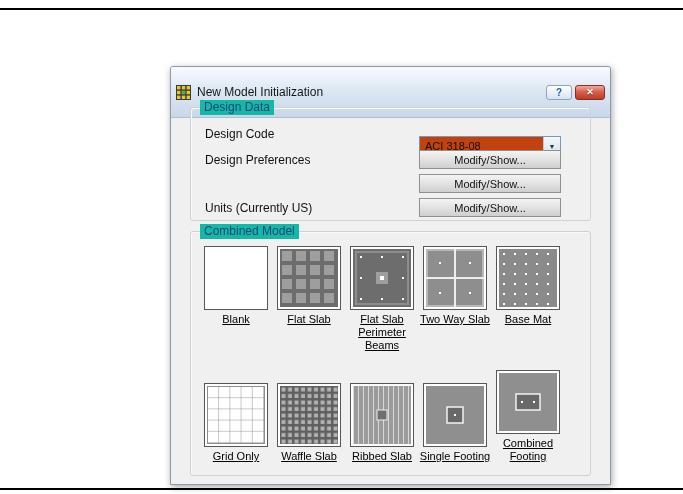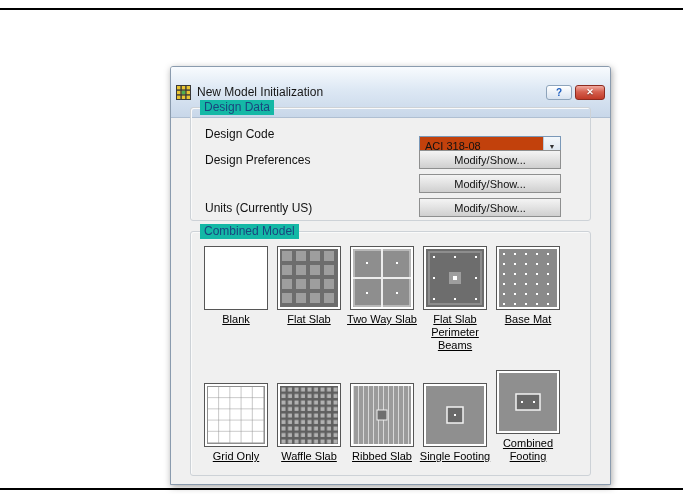--- a/index.html
+++ b/index.html
@@ -212,38 +212,20 @@
               </defs>
             <rect width="58" height="58" fill="url(#pFlat)"></rect>
           </svg>
         </div>
         <div class="caption">Flat Slab</div>
       </div>
 
       <div class="cell">
         <div class="tile">
           <svg width="58" height="58">
-            <rect width="58" height="58" fill="#8e8e8e"></rect>
-            <rect x="1" y="1" width="56" height="56" fill="none" stroke="#c6c6c6" stroke-width="1.5"></rect>
-            <rect x="28" y="0" width="2" height="58" fill="#ededed"></rect>
-            <rect x="0" y="28" width="58" height="2" fill="#ededed"></rect>
-            <g fill="#ffffff">
-              <rect x="13" y="13" width="2" height="2"></rect>
-                <rect x="43" y="13" width="2" height="2"></rect>
-              <rect x="13" y="43" width="2" height="2"></rect>
-                <rect x="43" y="43" width="2" height="2"></rect>
-            </g>
-          </svg>
-        </div>
-        <div class="caption">Two Way Slab</div>
-      </div>
-
-      <div class="cell">
-        <div class="tile">
-          <svg width="58" height="58">
             <rect width="58" height="58" fill="#6d6d6d"></rect>
             <rect x="3" y="3" width="52" height="52" fill="none" stroke="#8d8d8d" stroke-width="2"></rect>
             <rect x="23" y="23" width="12" height="12" fill="#9e9e9e"></rect>
             <rect x="27" y="27" width="4" height="4" fill="#ffffff"></rect>
             <g fill="#ffffff">
               <rect x="7" y="7" width="2" height="2"></rect>
                 <rect x="28" y="7" width="2" height="2"></rect>
                 <rect x="49" y="7" width="2" height="2"></rect>
               <rect x="7" y="28" width="2" height="2"></rect>
                 <rect x="49" y="28" width="2" height="2"></rect>
@@ -252,20 +234,38 @@
                 <rect x="49" y="49" width="2" height="2"></rect>
             </g>
           </svg>
         </div>
         <div class="caption">Flat Slab Perimeter Beams</div>
       </div>
 
       <div class="cell">
         <div class="tile">
           <svg width="58" height="58">
+            <rect width="58" height="58" fill="#8e8e8e"></rect>
+            <rect x="1" y="1" width="56" height="56" fill="none" stroke="#c6c6c6" stroke-width="1.5"></rect>
+            <rect x="28" y="0" width="2" height="58" fill="#ededed"></rect>
+            <rect x="0" y="28" width="58" height="2" fill="#ededed"></rect>
+            <g fill="#ffffff">
+              <rect x="13" y="13" width="2" height="2"></rect>
+                <rect x="43" y="13" width="2" height="2"></rect>
+              <rect x="13" y="43" width="2" height="2"></rect>
+                <rect x="43" y="43" width="2" height="2"></rect>
+            </g>
+          </svg>
+        </div>
+        <div class="caption">Two Way Slab</div>
+      </div>
+
+      <div class="cell">
+        <div class="tile">
+          <svg width="58" height="58">
             <defs>
                 <pattern id="pMat" width="11" height="10" patternUnits="userSpaceOnUse">
               <rect width="11" height="10" fill="#8a8a8a"></rect>
                   <rect x="4" y="4" width="2" height="2" fill="#ffffff"></rect>
             </pattern>
               </defs>
             <rect width="58" height="58" fill="url(#pMat)"></rect>
           </svg>
         </div>
         <div class="caption">Base Mat</div>

